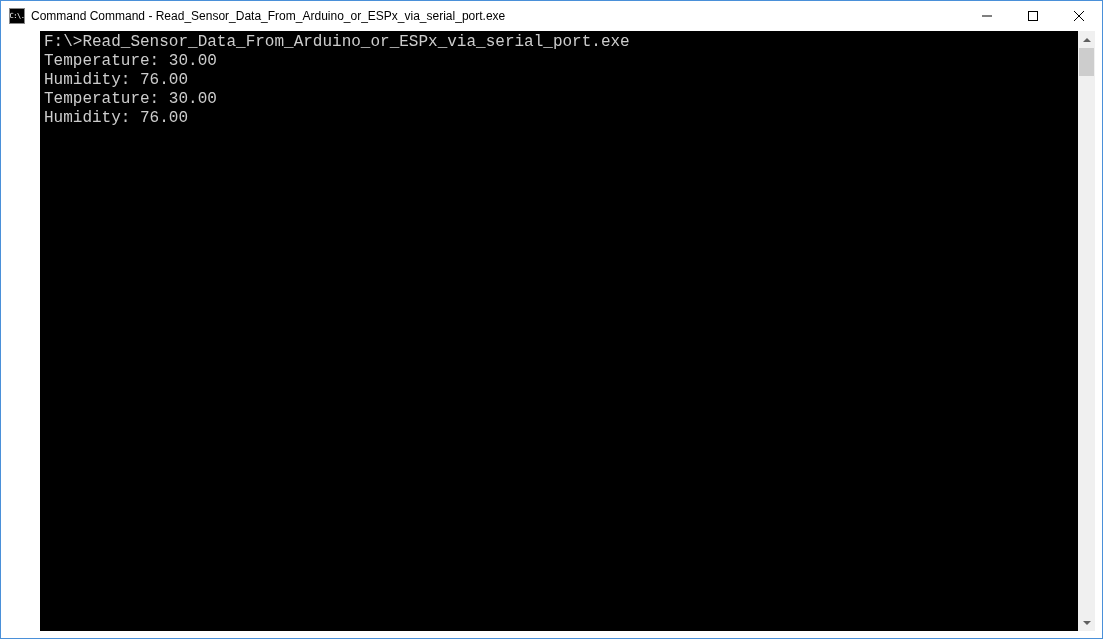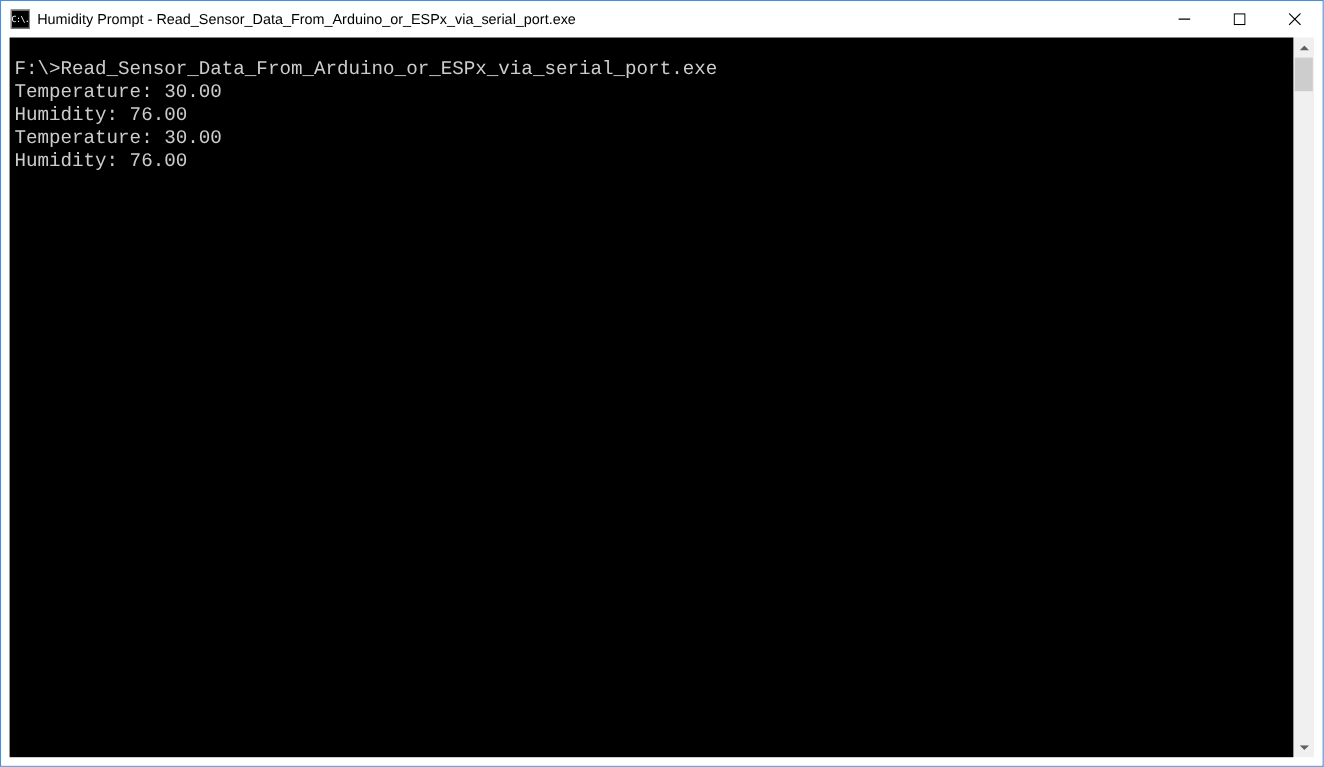--- a/index.html
+++ b/index.html
@@ -76,23 +76,24 @@
       padding-top: 0;
       overflow: hidden;
     }
     .terminal {
       flex: 1;
       background: #000000;
       color: #cccccc;
       font-family: Consolas, "Courier New", monospace;
       font-size: 16px;
       line-height: 19px;
-      padding: 18px 4px;
+      padding: 2px 4px;
       white-space: pre;
       overflow: hidden;
+      margin-left: 32px;
     }
     .term-line { display: block; }
     .scrollbar {
       width: 17px;
       background: #f0f0f0;
       display: flex;
       flex-direction: column;
       align-items: center;
       position: relative;
     }
@@ -121,21 +122,21 @@
     }
   </style>
 </head>
 <body>
 
 <div class="window">
   <div class="titlebar">
     <span class="titlebar-icon">
       <span class="titlebar-icon-inner">C:\.</span>
     </span>
-    <span class="titlebar-title">Humidity Prompt - Read_Sensor_Data_From_Arduino_or_ESPx_via_serial_port.exe</span>
+    <span class="titlebar-title">Command Command - Read_Sensor_Data_From_Arduino_or_ESPx_via_serial_port.exe</span>
     <div class="window-controls">
       <button class="win-btn">
         <svg viewBox="0 0 10 10">
             <line x1="0" y1="5" x2="10" y2="5" stroke="#000" stroke-width="1"></line>
           </svg>
       </button>
       <button class="win-btn">
         <svg viewBox="0 0 10 10">
             <rect x="0.5" y="0.5" width="9" height="9" fill="none" stroke="#000" stroke-width="1"></rect>
           </svg>

